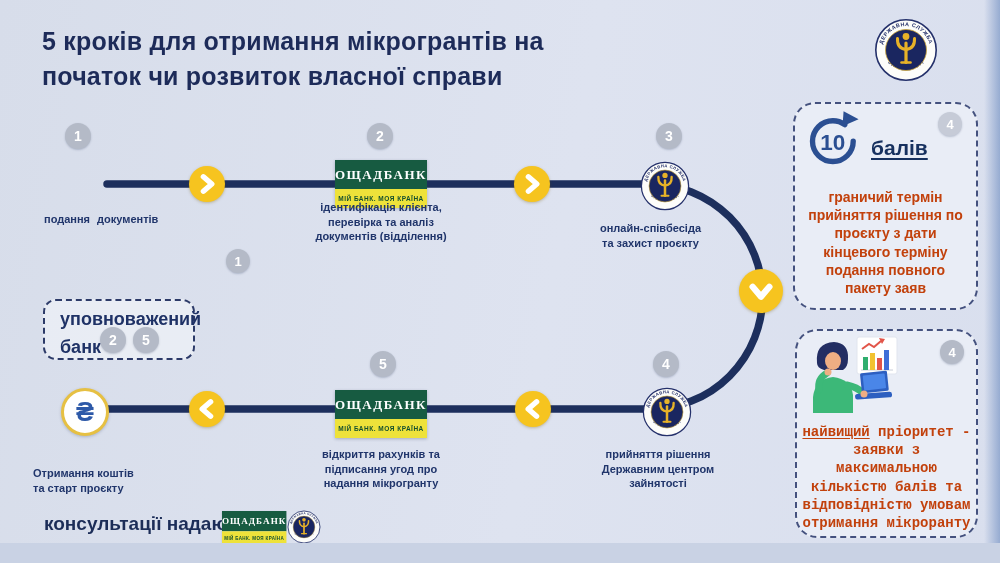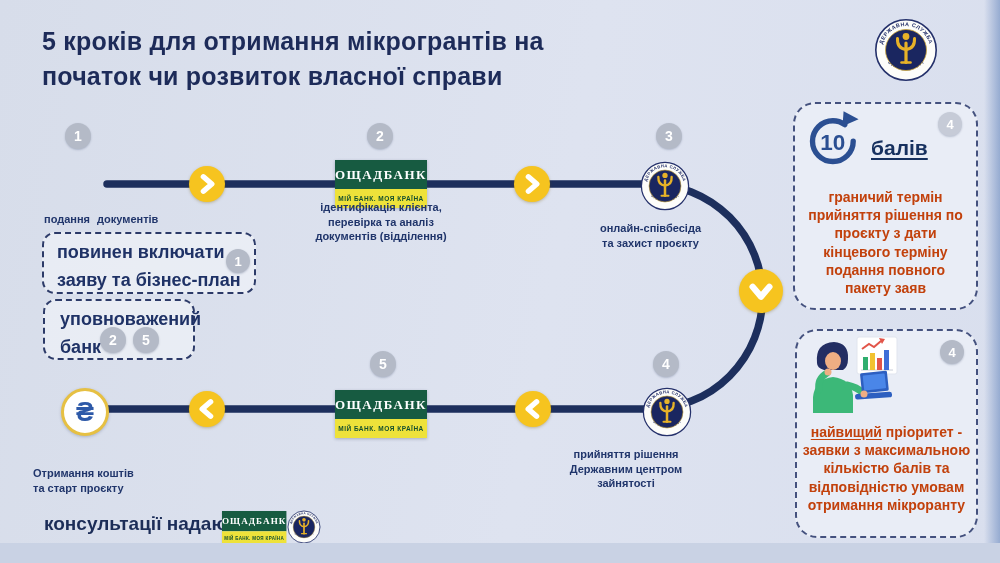--- a/index.html
+++ b/index.html
@@ -163,35 +163,36 @@
 
   <svg class="abs" style="left:640px; top:161px;" width="50" height="50">
     <use href="#dsz"></use>
   </svg>
   <div class="step-label ml centered" style="left:558px; width:185px; top:221px;">онлайн-співбесіда
 та захист проєкту</div>
 
   <svg class="abs" style="left:642px; top:387px;" width="50" height="50">
     <use href="#dsz"></use>
   </svg>
-  <div class="step-label ml centered" style="left:531px; width:190px; top:447px;">прийняття рішення
+  <div class="step-label ml centered" style="left:563px; width:190px; top:447px;">прийняття рішення
 Державним центром
 зайнятості</div>
 
   <div class="oschad" style="left:335px; top:390px;">
     <div class="oschad-green">ОЩАДБАНК</div>
     <div class="oschad-yellow">МІЙ БАНК. МОЯ КРАЇНА</div>
   </div>
+  <div class="step-label ml centered" style="left:283px; width:196px; top:447px;">відкриття рахунків та
+підписання угод про
+надання мікрогранту</div>
 
   <div class="coin">₴</div>
   <div class="step-label ml" style="left:33px; top:466px;">Отримання коштів
 та старт проєкту</div>
 
-  <div class="note-box ml" style="left:42px; top:232px; width:214px; height:62px;">повинен включати
-заяву та бізнес-план</div>
   <div class="badge b24 abs" style="left:226px; top:249px;">1</div>
 
   <div class="note-box ml" style="left:43px; top:299px; width:152px; height:61px;padding-left:15px;">уповноважений
 банк</div>
   <div class="badge b26 abs" style="left:100px; top:327px;">2</div>
   <div class="badge b26 abs" style="left:133px; top:327px;">5</div>
 
   <div class="panel" style="left:793px; top:102px; width:185px; height:208px;">
     <svg class="abs" style="left:10px; top:5px;" width="60" height="60" viewBox="0 0 56 56">
       <circle cx="26" cy="30" r="19" fill="none" stroke="#2b4f92" stroke-width="5" pathLength="100" stroke-dasharray="85 15" stroke-linecap="round"></circle>
@@ -226,21 +227,21 @@
       <circle cx="25" cy="37" r="3.5" fill="#efae83"></circle>
       <path d="M44 50 Q54 52 60 58" stroke="#3cb878" stroke-width="7" fill="none" stroke-linecap="round"></path>
       <g transform="rotate(-6 71 48)">
         <rect x="58" y="37" width="27" height="20" rx="1.5" fill="#2d5fc0"></rect>
         <rect x="60.5" y="39.5" width="22" height="15" rx="1" fill="#4a86e8"></rect>
       </g>
       <rect x="52" y="58" width="37" height="5.5" rx="2.5" fill="#2d5fc0" transform="rotate(-4 70 60)"></rect>
       <circle cx="61" cy="59" r="3.5" fill="#efae83"></circle>
     </svg>
     <div class="badge b24 abs" style="right:12px; top:9px;">4</div>
-    <p class="panel-text ml" style="top:92px;"><span class="ul">найвищий</span><span> пріоритет -
+    <p class="panel-text ml" style="top:92px;font-family:Liberation Mono, monospace;"><span class="ul">найвищий</span><span> пріоритет -
 заявки з максимальною
 кількістю балів та
 відповідністю умовам
 отримання мікроранту</span></p>
   </div>
 
   <div class="footer-label">консультації надають</div>
   <div class="oschad sm" style="left:222px; top:511px;">
     <div class="oschad-green">ОЩАДБАНК</div>
     <div class="oschad-yellow">МІЙ БАНК. МОЯ КРАЇНА</div>

